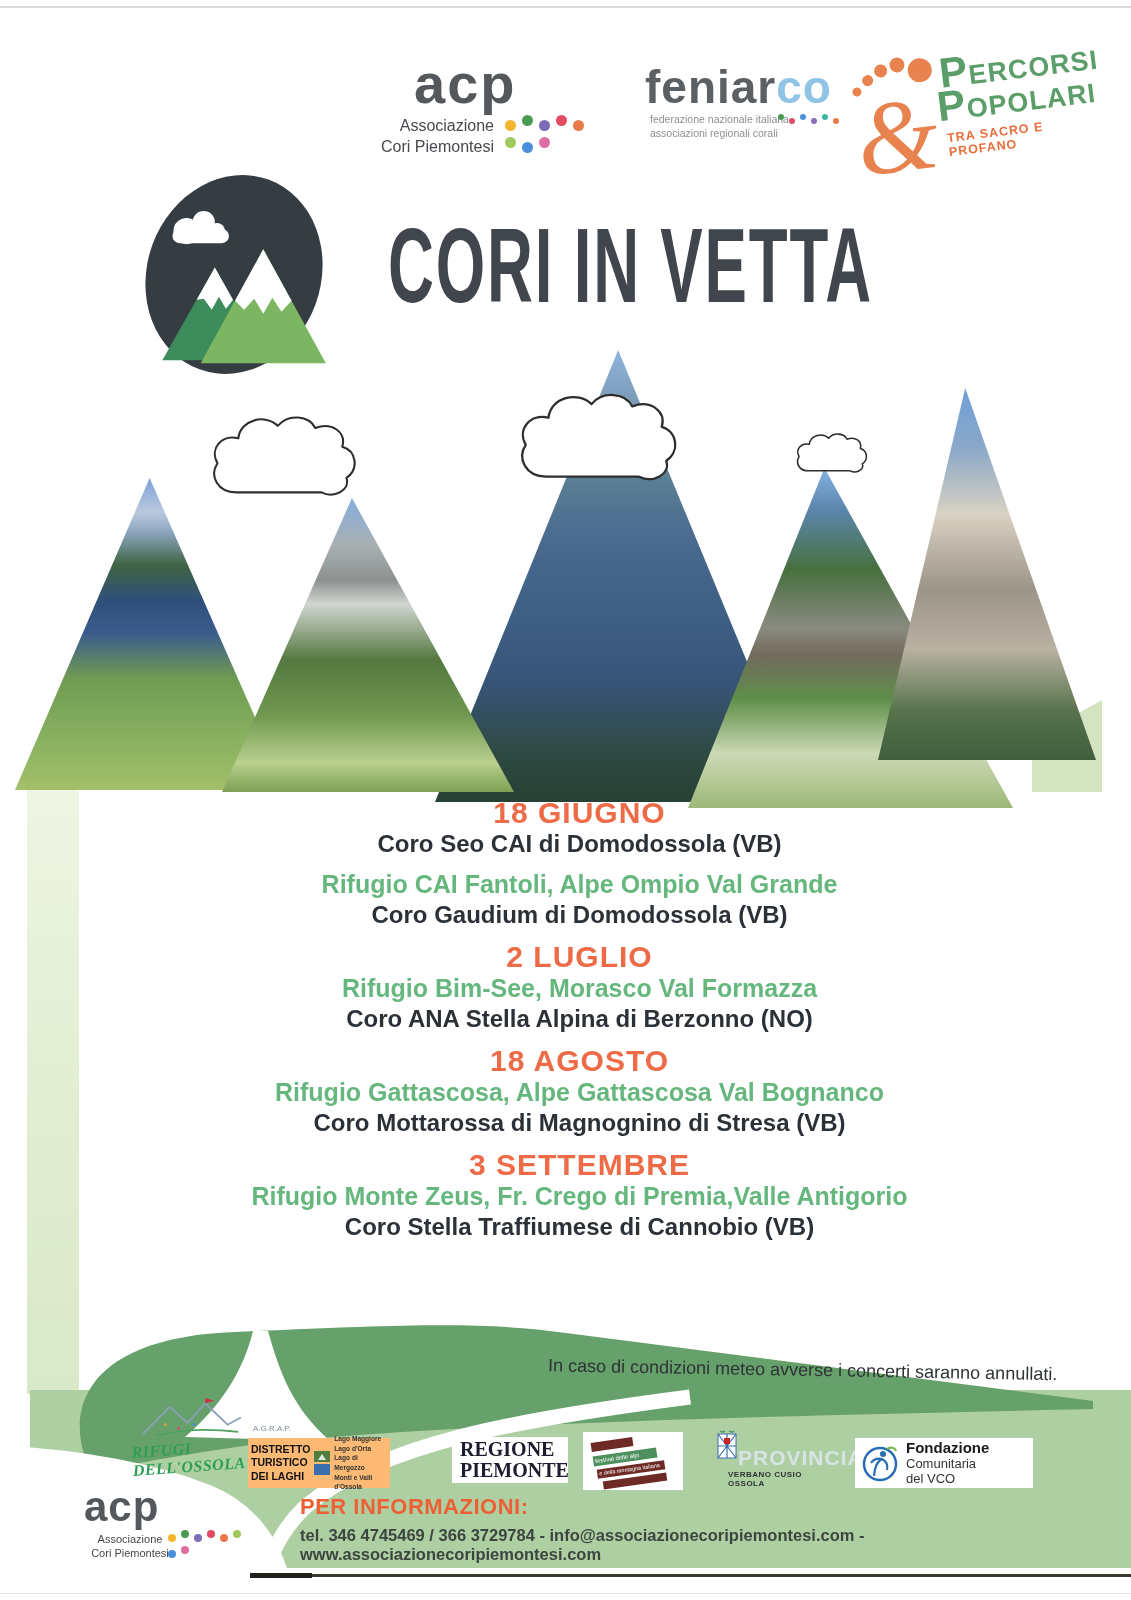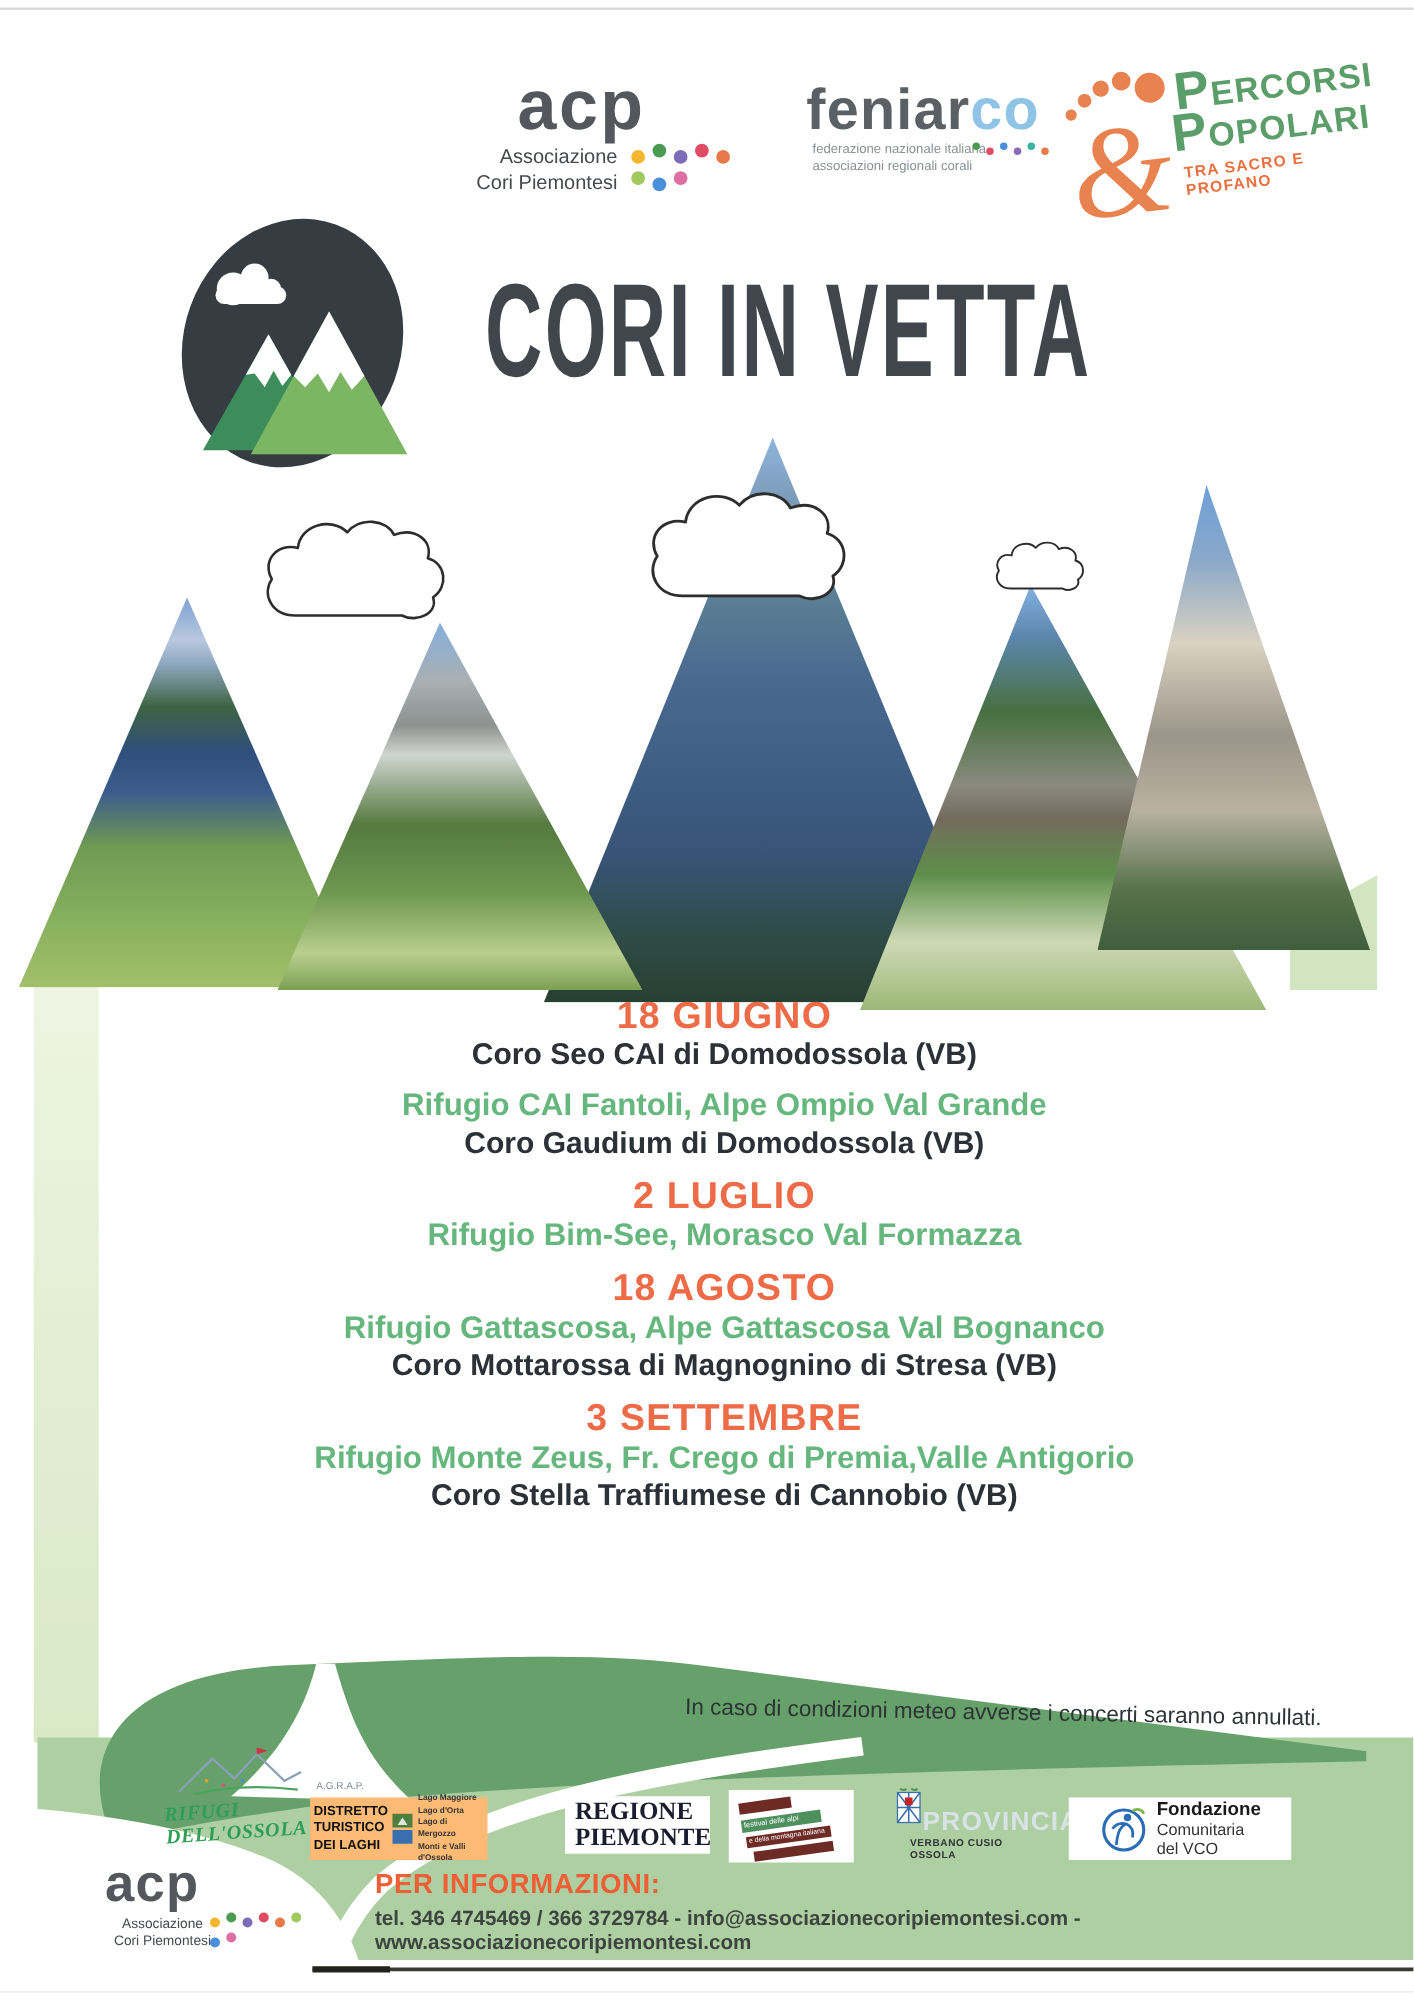--- a/index.html
+++ b/index.html
@@ -203,20 +203,21 @@
       <div class="event-date">18 GIUGNO</div>
       <div class="event-choir">Coro Seo CAI di Domodossola (VB)</div>
     </div>
     <div class="event">
       <div class="event-loc">Rifugio CAI Fantoli, Alpe Ompio Val Grande</div>
       <div class="event-choir">Coro Gaudium di Domodossola (VB)</div>
     </div>
     <div class="event">
       <div class="event-date">2 LUGLIO</div>
       <div class="event-loc">Rifugio Bim-See, Morasco Val Formazza</div>
+      <div class="event-choir">Coro ANA Stella Alpina di Berzonno (NO)</div>
     </div>
     <div class="event">
       <div class="event-date">18 AGOSTO</div>
       <div class="event-loc">Rifugio Gattascosa, Alpe Gattascosa Val Bognanco</div>
       <div class="event-choir">Coro Mottarossa di Magnognino di Stresa (VB)</div>
     </div>
     <div class="event">
       <div class="event-date">3 SETTEMBRE</div>
       <div class="event-loc">Rifugio Monte Zeus, Fr. Crego di Premia,Valle Antigorio</div>
       <div class="event-choir">Coro Stella Traffiumese di Cannobio (VB)</div>
@@ -288,21 +289,21 @@
     <svg class="prov-crest" width="22" height="30" viewBox="0 0 22 30">
       <path d="M4,1 Q7,3 9,1 M13,1 Q16,3 18,1" stroke="#4e8f5e" fill="none" stroke-width="1.5"></path>
       <rect x="2" y="4" width="18" height="24" fill="#ffffff" stroke="#3a6fae"></rect>
       <path d="M2,4 L20,28 M20,4 L2,28 M11,4 V28 M2,16 H20" stroke="#3a6fae" stroke-width="1.2"></path>
       <rect x="8" y="8" width="6" height="6" fill="#cc2222"></rect>
     </svg>
     <div class="prov-name">PROVINCIA</div>
     <div class="prov-sub">VERBANO CUSIO OSSOLA</div>
   </div>
 
-  <div class="sp-fondazione abs" style="position:absolute;justify-content:center;">
+  <div class="sp-fondazione abs" style="position:absolute;">
     <svg width="40" height="40" viewBox="0 0 40 40">
       <circle cx="20" cy="21" r="16" fill="none" stroke="#2a6db5" stroke-width="2.5"></circle>
       <circle cx="23" cy="11" r="3" fill="#2a6db5"></circle>
       <path d="M14,33 C15,25 16,19 22,16 M22,16 C17,15 13,17 11,20 M22,16 C26,18 28,22 27,27" fill="none" stroke="#2a6db5" stroke-width="2.2"></path>
       <path d="M27,6 C30,3.5 35,4.5 36,8" stroke="#7ab648" stroke-width="2.2" fill="none"></path>
     </svg>
     <div class="fond-text">
       <div class="fond-l1">Fondazione</div>
       <div>Comunitaria</div>
       <div>del VCO</div>

